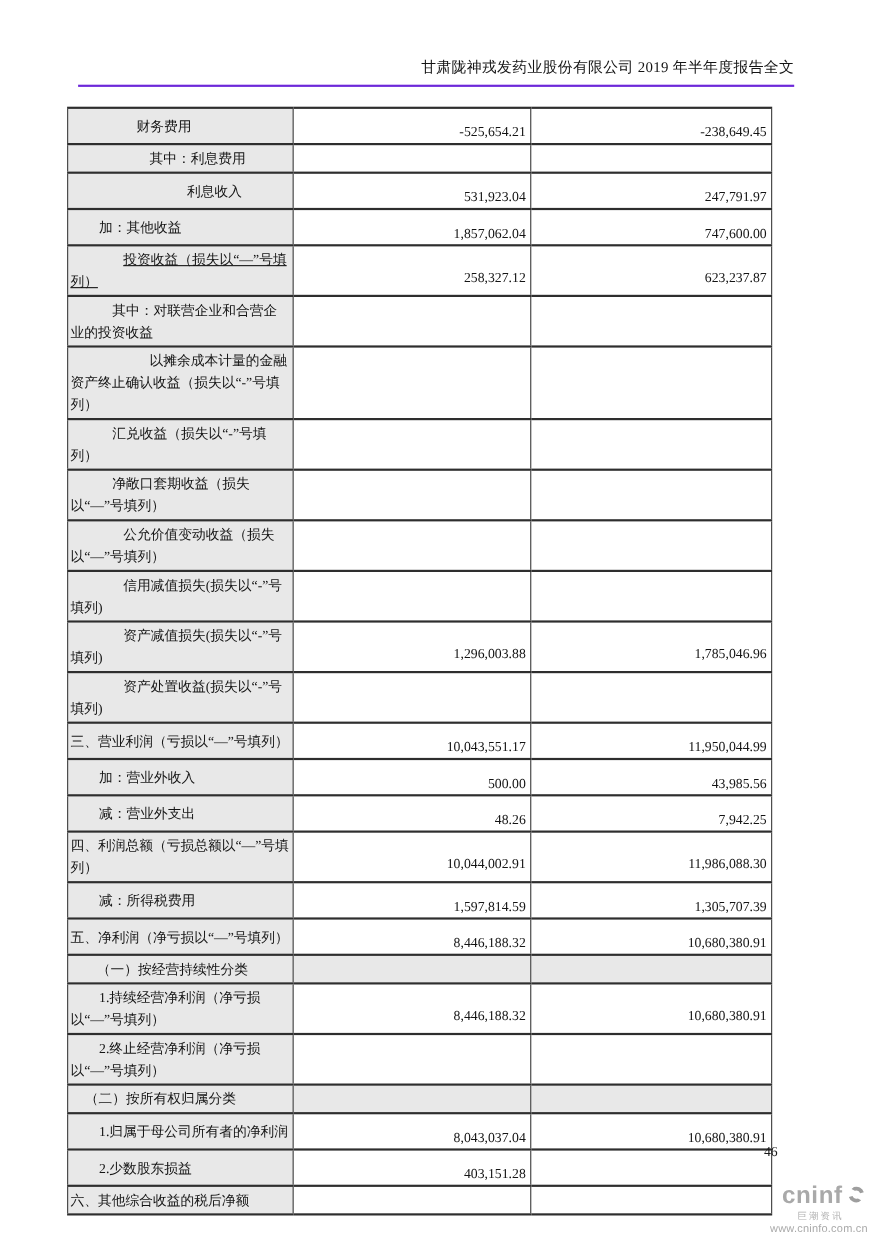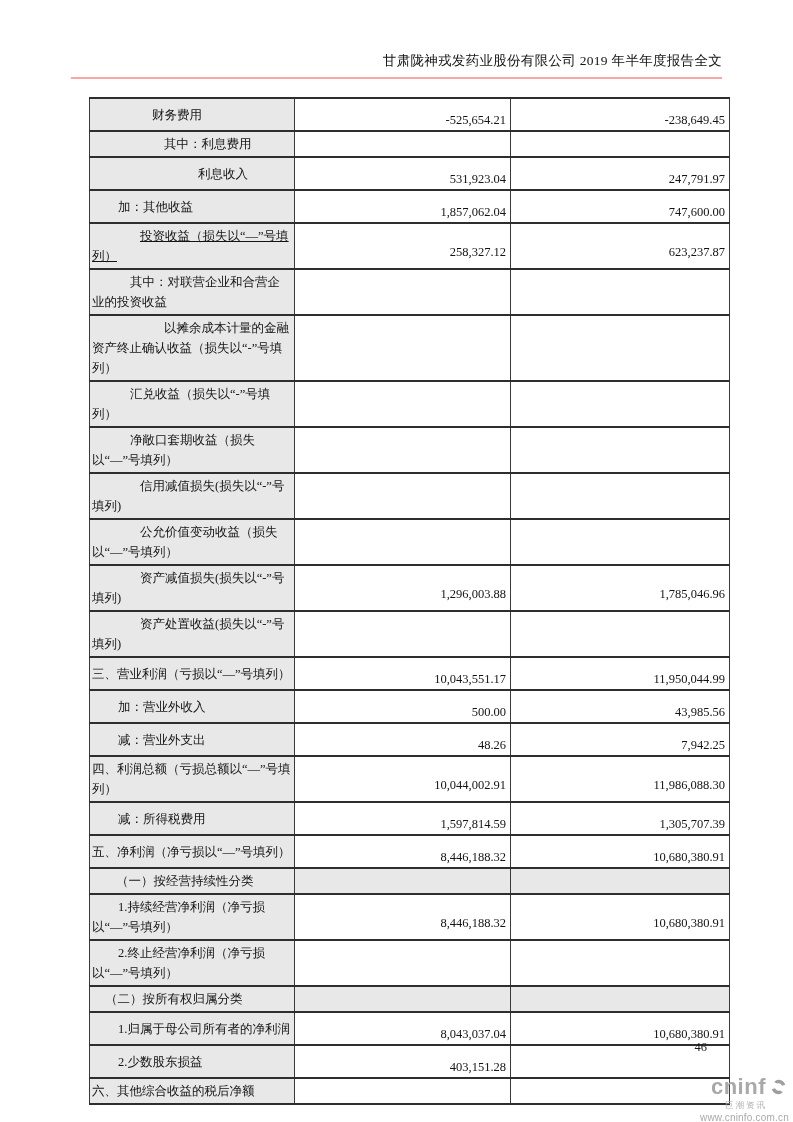--- a/index.html
+++ b/index.html
@@ -4,24 +4,24 @@
 <style>
   html,body{margin:0;padding:0;}
   body{
     width:793px;height:1122px;position:relative;background:#ffffff;
     font-family:"Liberation Serif","DejaVu Serif",serif;color:#141414;
     overflow:hidden;
   }
   .page-header{
     position:absolute;left:71px;top:52px;width:651px;
     text-align:right;font-size:13.5px;letter-spacing:.3px;
-    padding-bottom:7px;border-bottom:2px solid #fca5a5;font-family:Liberation Serif, serif;
+    padding-bottom:7px;border-bottom:2px solid #6d28d9;font-family:Liberation Serif, serif;
   }
   table.fin-table{
-    position:absolute;left:89px;top:97px;width:640px;
+    position:absolute;left:61px;top:97px;width:640px;
     border-collapse:collapse;table-layout:fixed;
     font-size:12.5px;
   }
   .fin-table col.c-label{width:205px;}
   .fin-table col.c-v1{width:216px;}
   .fin-table col.c-v2{width:219px;}
   .fin-table tr{height:25px;}
   .fin-table td{
     border-left:1px solid #3a3a3a;border-right:1px solid #3a3a3a;
     border-top:2px solid #2e2e2e;border-bottom:2px solid #2e2e2e;
@@ -109,26 +109,26 @@
         <td class="label-cell" style="text-indent: 38px;">汇兑收益（损失以“-”号填列）</td>
         <td class="val-cell"></td>
         <td class="val-cell"></td>
       </tr>
       <tr>
         <td class="label-cell" style="text-indent: 38px;">净敞口套期收益（损失以“—”号填列）</td>
         <td class="val-cell"></td>
         <td class="val-cell"></td>
       </tr>
       <tr>
+        <td class="label-cell" style="text-indent: 48px;">公允价值变动收益（损失以“—”号填列）</td>
+        <td class="val-cell"></td>
+        <td class="val-cell"></td>
+      </tr>
+      <tr>
         <td class="label-cell" style="text-indent: 48px;">信用减值损失(损失以“-”号填列)</td>
-        <td class="val-cell"></td>
-        <td class="val-cell"></td>
-      </tr>
-      <tr>
-        <td class="label-cell" style="text-indent: 48px;">公允价值变动收益（损失以“—”号填列）</td>
         <td class="val-cell"></td>
         <td class="val-cell"></td>
       </tr>
       <tr>
         <td class="label-cell" style="text-indent: 48px;">资产减值损失(损失以“-”号填列)</td>
         <td class="val-cell">1,296,003.88</td>
         <td class="val-cell">1,785,046.96</td>
       </tr>
       <tr>
         <td class="label-cell" style="text-indent: 48px;">资产处置收益(损失以“-”号填列)</td>

